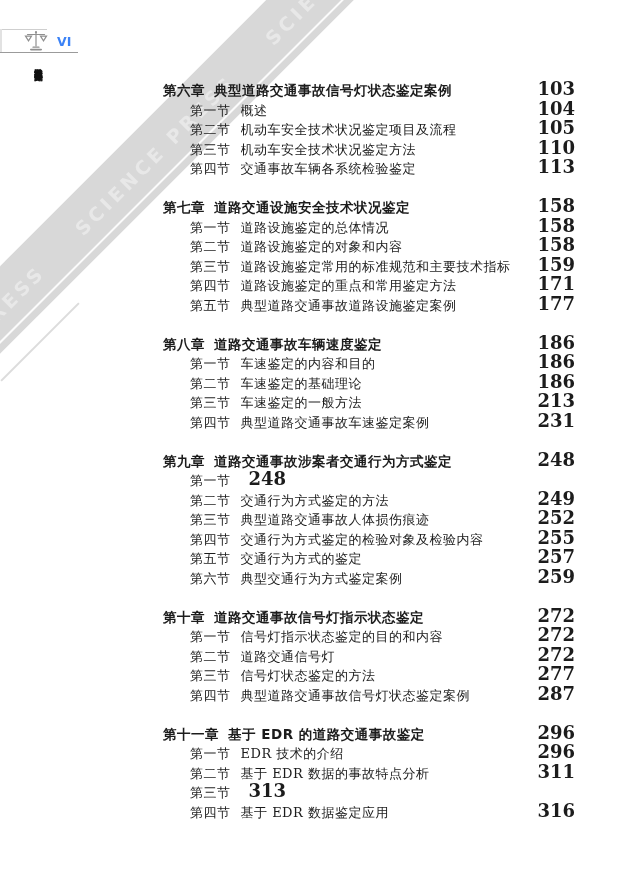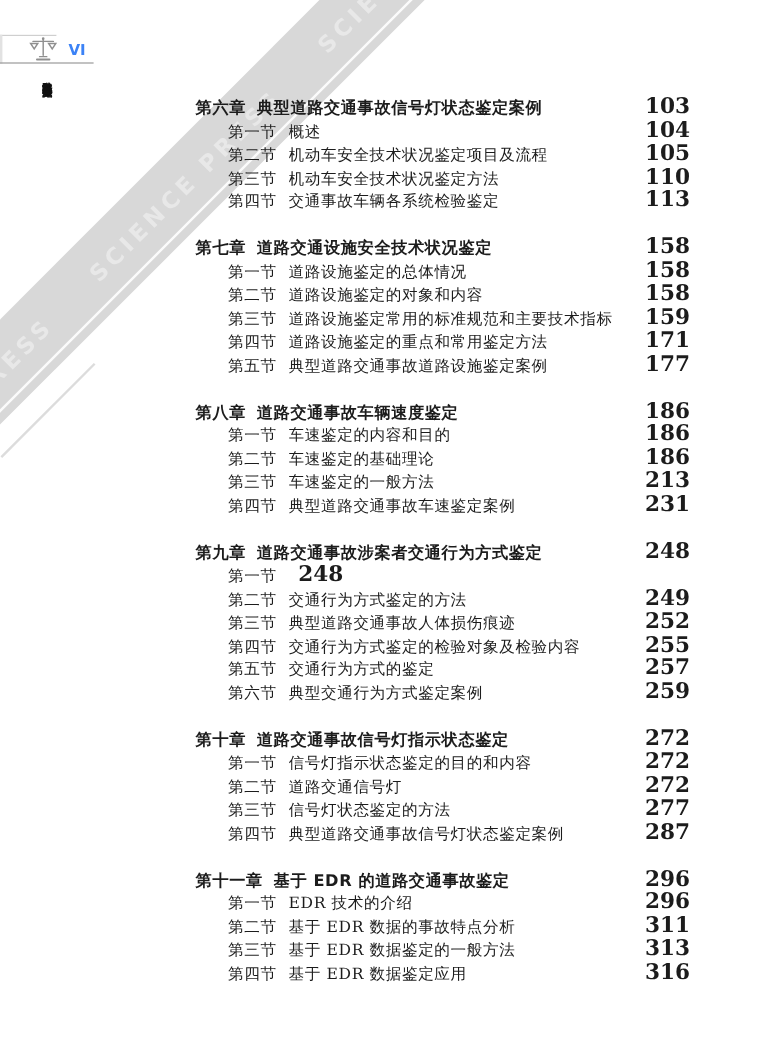--- a/index.html
+++ b/index.html
@@ -284,21 +284,20 @@
     <span class="tit">EDR 技术的介绍</span>
     <span class="pg">296</span>
   </div>
       <div class="row section">
     <span class="lab">第二节</span>
     <span class="tit">基于 EDR 数据的事故特点分析</span>
     <span class="pg">311</span>
   </div>
       <div class="row section">
     <span class="lab">第三节</span>
-    <span class="tit">基于 EDR 数据鉴定的一般方法</span>
     <span class="pg">313</span>
   </div>
       <div class="row section">
     <span class="lab">第四节</span>
     <span class="tit">基于 EDR 数据鉴定应用</span>
     <span class="pg">316</span>
   </div>
     </div>
   </div>
 

